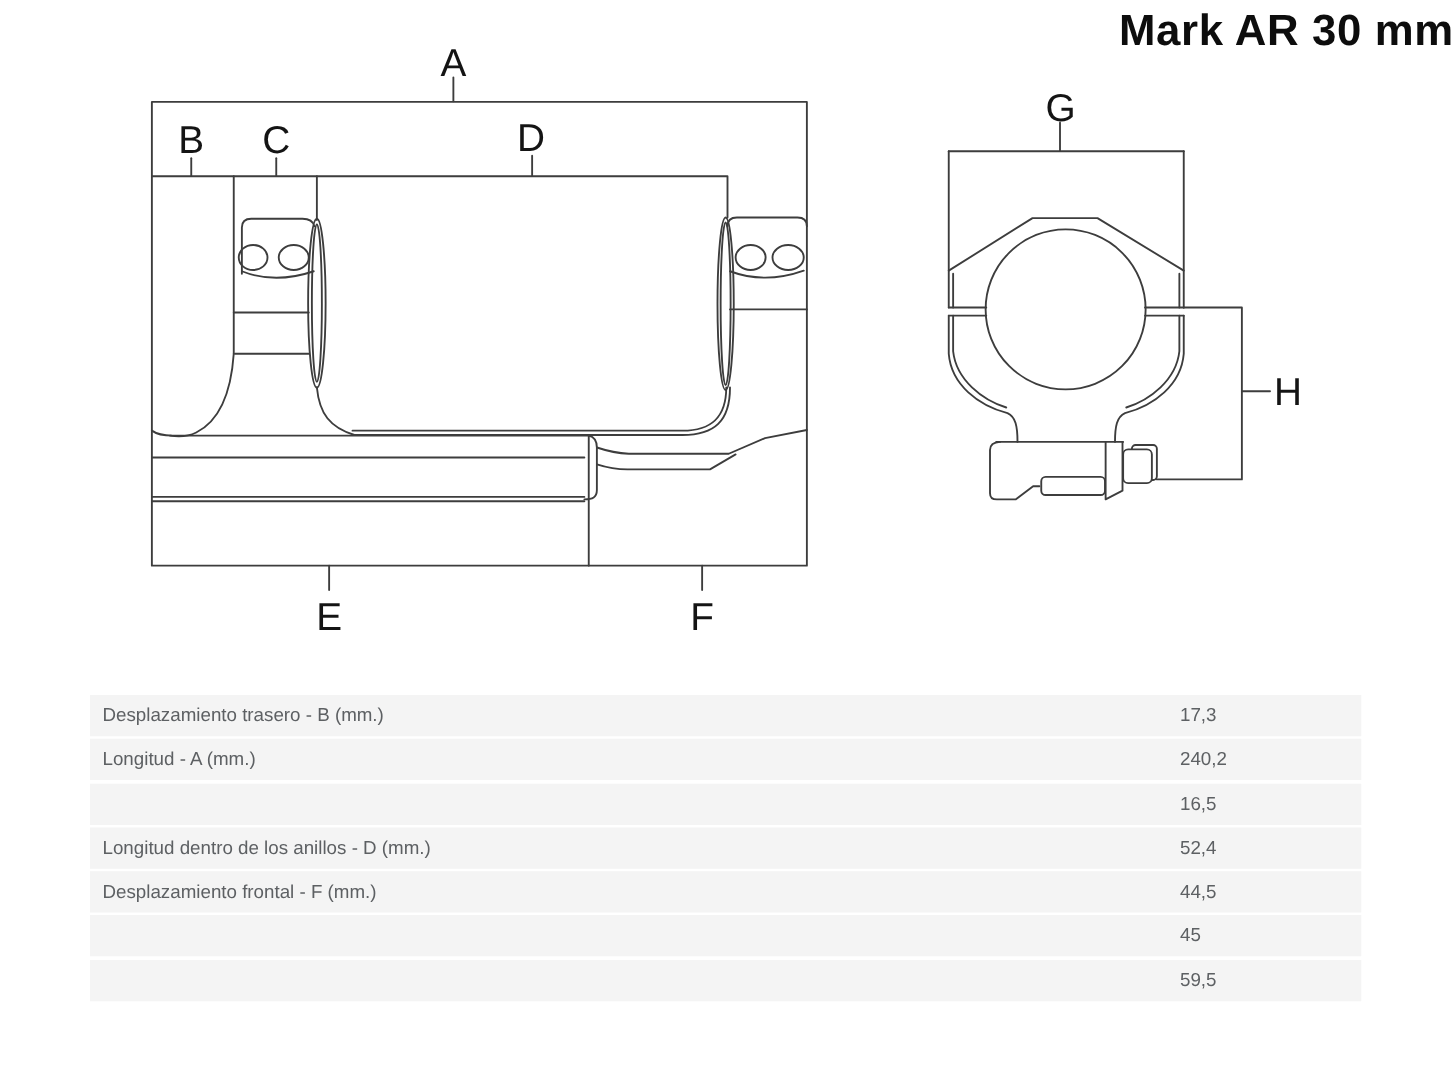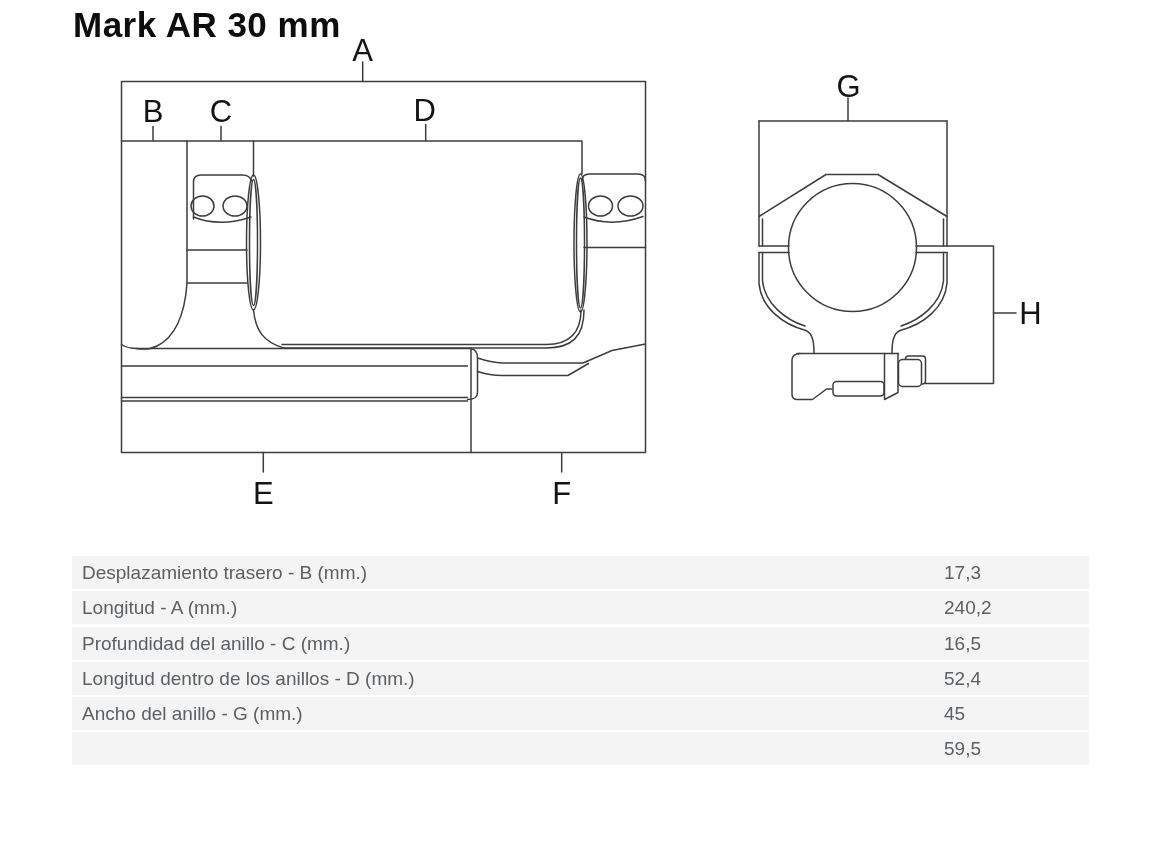--- a/index.html
+++ b/index.html
@@ -2,36 +2,36 @@
 <html><head>
 <meta charset="utf-8">
 <style>
   html,body{margin:0;padding:0;background:#ffffff;}
   #stage{
     position:relative;width:1163px;height:860px;background:#ffffff;overflow:hidden;
     font-family:"Liberation Sans",sans-serif;
   }
   #title{
     position:absolute;top:4px;left:73px;width:1090px;height:42px;
-    text-align:left;font-size:35px;line-height:42px;font-weight:700;color:#0d0d0d;
+    text-align:right;font-size:35px;line-height:42px;font-weight:700;color:#0d0d0d;
     letter-spacing:0.5px;
   }
   #drawing{position:absolute;top:0;left:0;}
   #drawing path, #drawing ellipse, #drawing circle, #drawing rect{
     fill:none;stroke:#3d3d3d;stroke-width:1.5;stroke-linejoin:round;stroke-linecap:round;
   }
   #drawing .whitefill{fill:#ffffff;}
   #drawing text{
     font-family:"Liberation Sans",sans-serif;font-size:31px;fill:#141414;
     text-anchor:middle;stroke:none;
   }
   #spec-table{position:absolute;left:72px;top:556px;width:1017px;}
   .spec-row{
     position:relative;height:33px;margin-bottom:2.3px;background:#f4f4f4;
-    line-height:33px;font-size:19px;color:#5d6063;
+    line-height:33px;font-size:15px;color:#5d6063;
   }
   .spec-label{position:absolute;left:10px;top:0;white-space:nowrap;}
   .spec-value{position:absolute;left:872px;top:0;white-space:nowrap;}
 </style>
 </head>
 <body>
 
 <div id="stage">
 
   <div id="title">Mark AR 30 mm</div>
@@ -133,29 +133,31 @@
   <div id="spec-table">
     <div class="spec-row">
       <span class="spec-label">Desplazamiento trasero - B (mm.)</span>
       <span class="spec-value">17,3</span>
     </div>
     <div class="spec-row">
       <span class="spec-label">Longitud - A (mm.)</span>
       <span class="spec-value">240,2</span>
     </div>
     <div class="spec-row">
-      <span class="spec-label">Profundidad del anillo - C (mm.)</span>
       <span class="spec-value">16,5</span>
     </div>
     <div class="spec-row">
       <span class="spec-label">Longitud dentro de los anillos - D (mm.)</span>
       <span class="spec-value">52,4</span>
     </div>
     <div class="spec-row">
-      <span class="spec-label">Ancho del anillo - G (mm.)</span>
+      <span class="spec-label">Desplazamiento frontal - F (mm.)</span>
+      <span class="spec-value">44,5</span>
+    </div>
+    <div class="spec-row">
       <span class="spec-value">45</span>
     </div>
     <div class="spec-row">
       <span class="spec-value">59,5</span>
     </div>
   </div>
 
 </div>
 
 </body></html>

